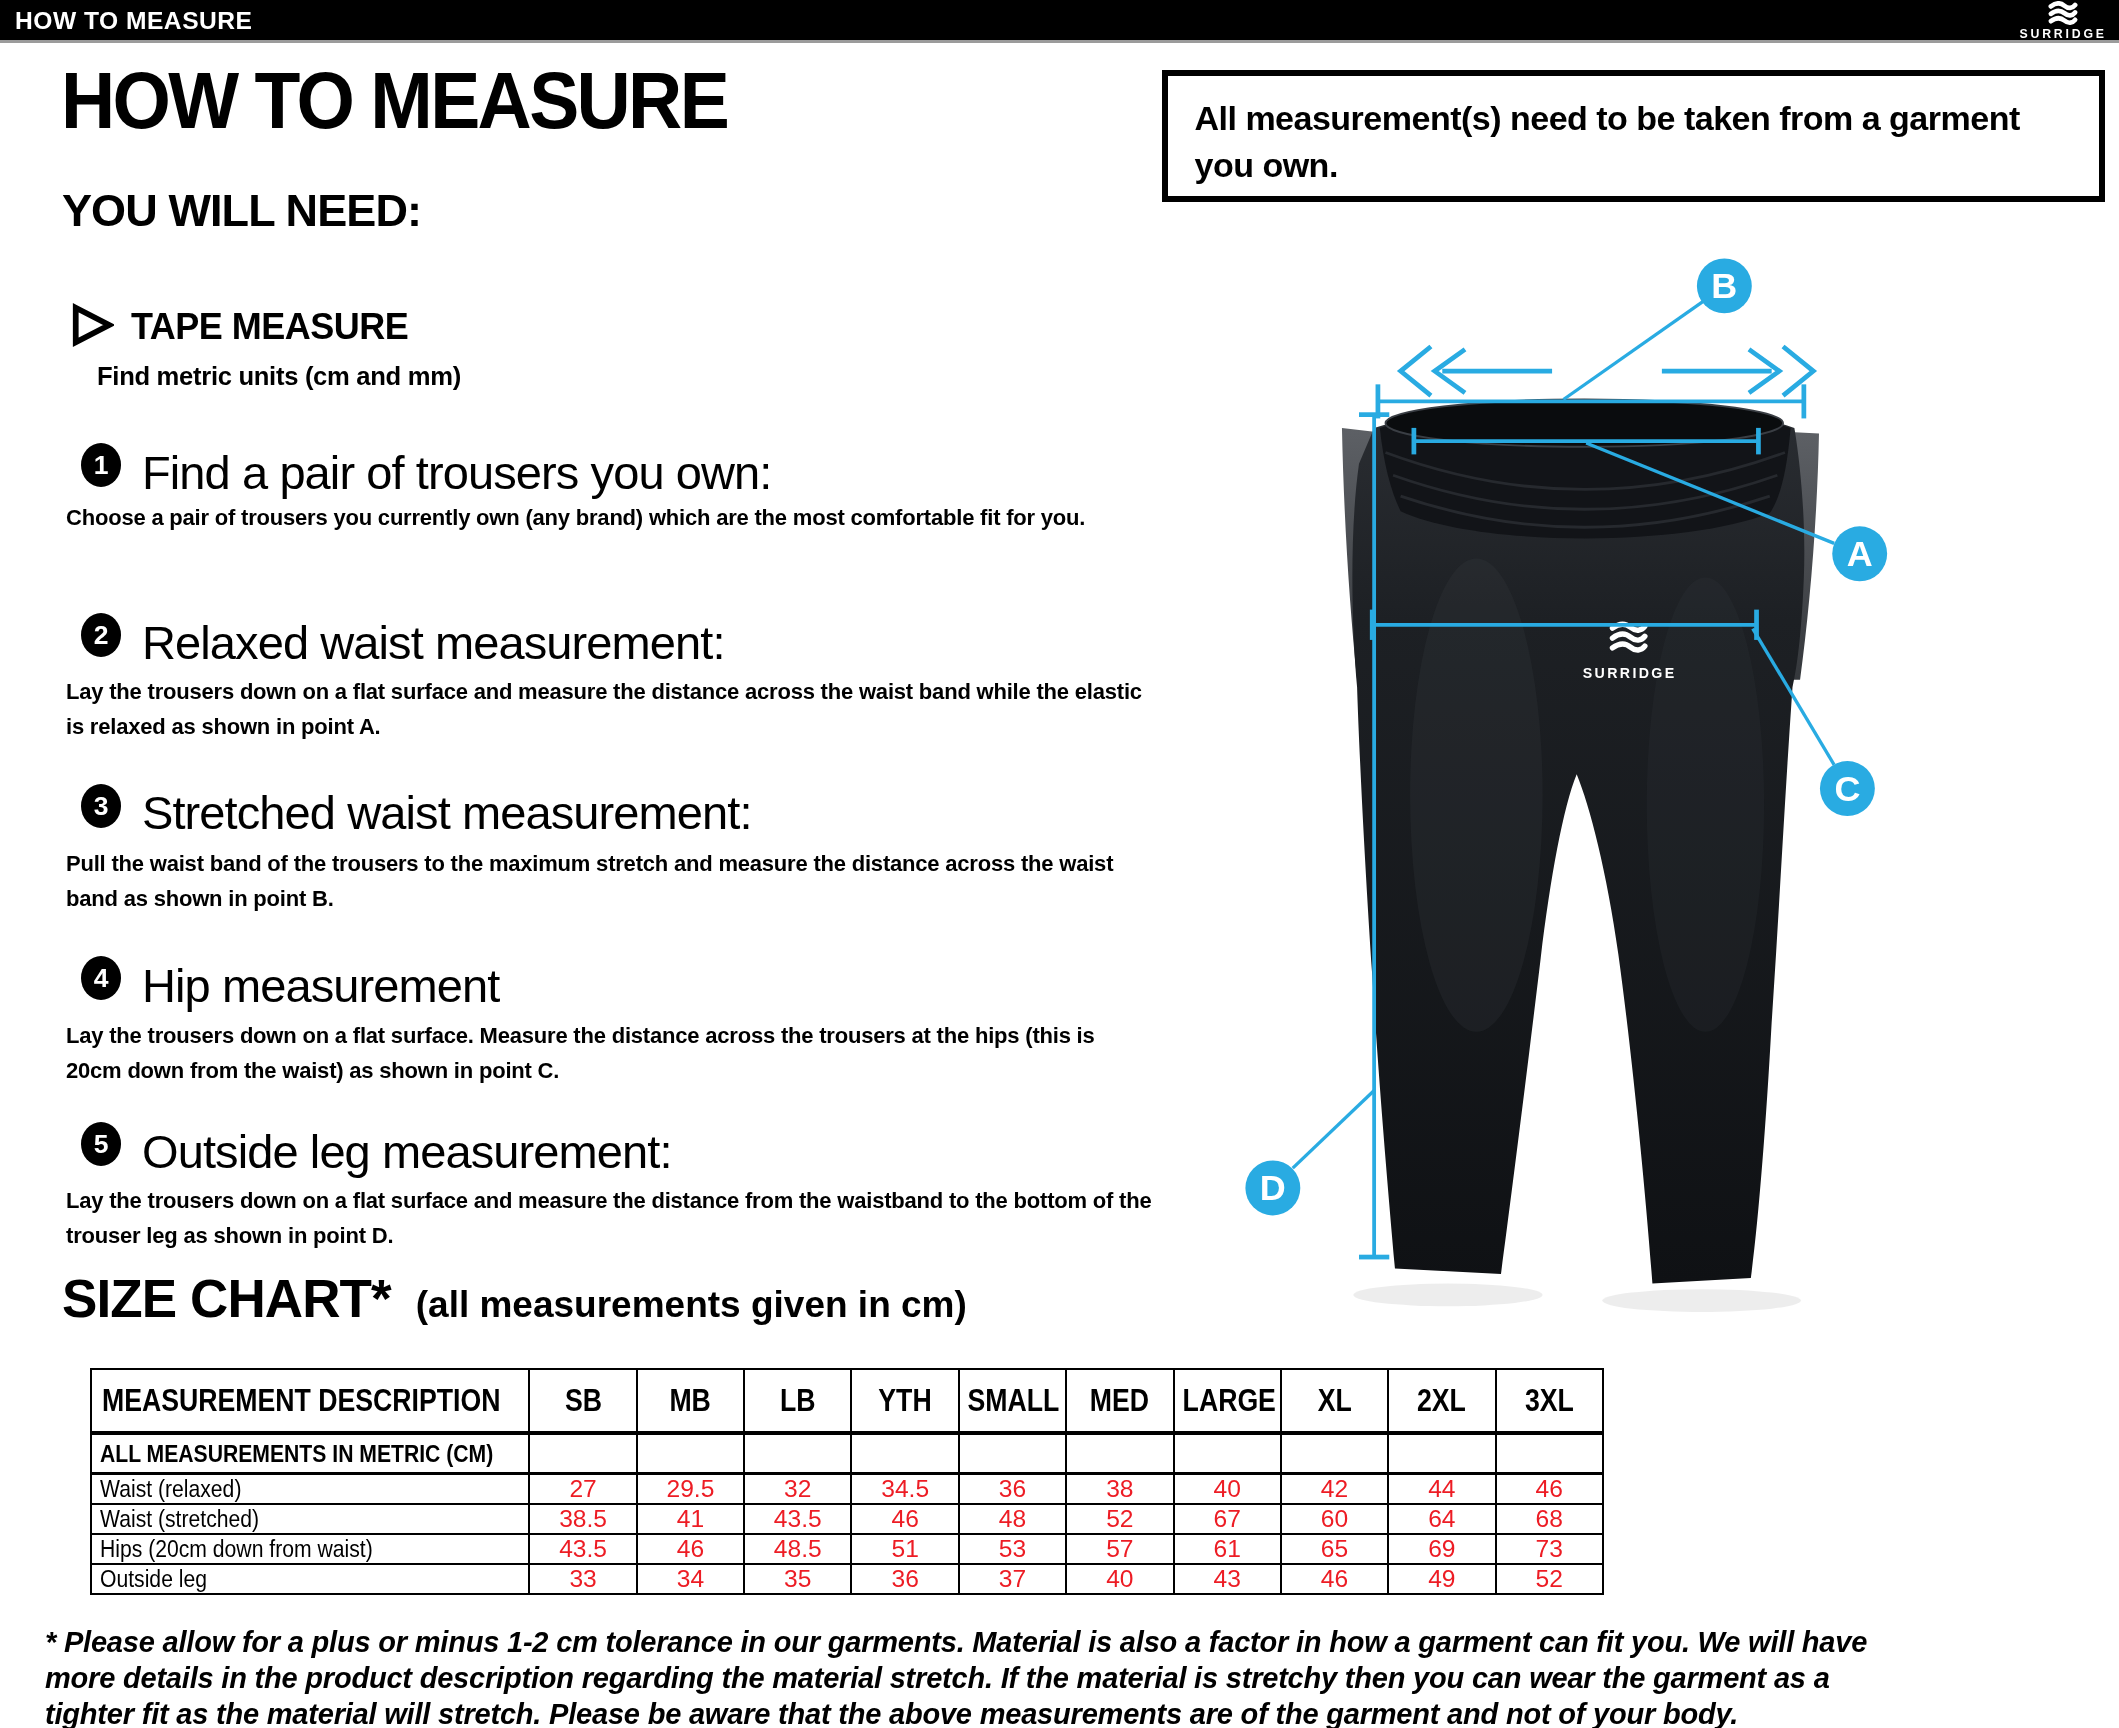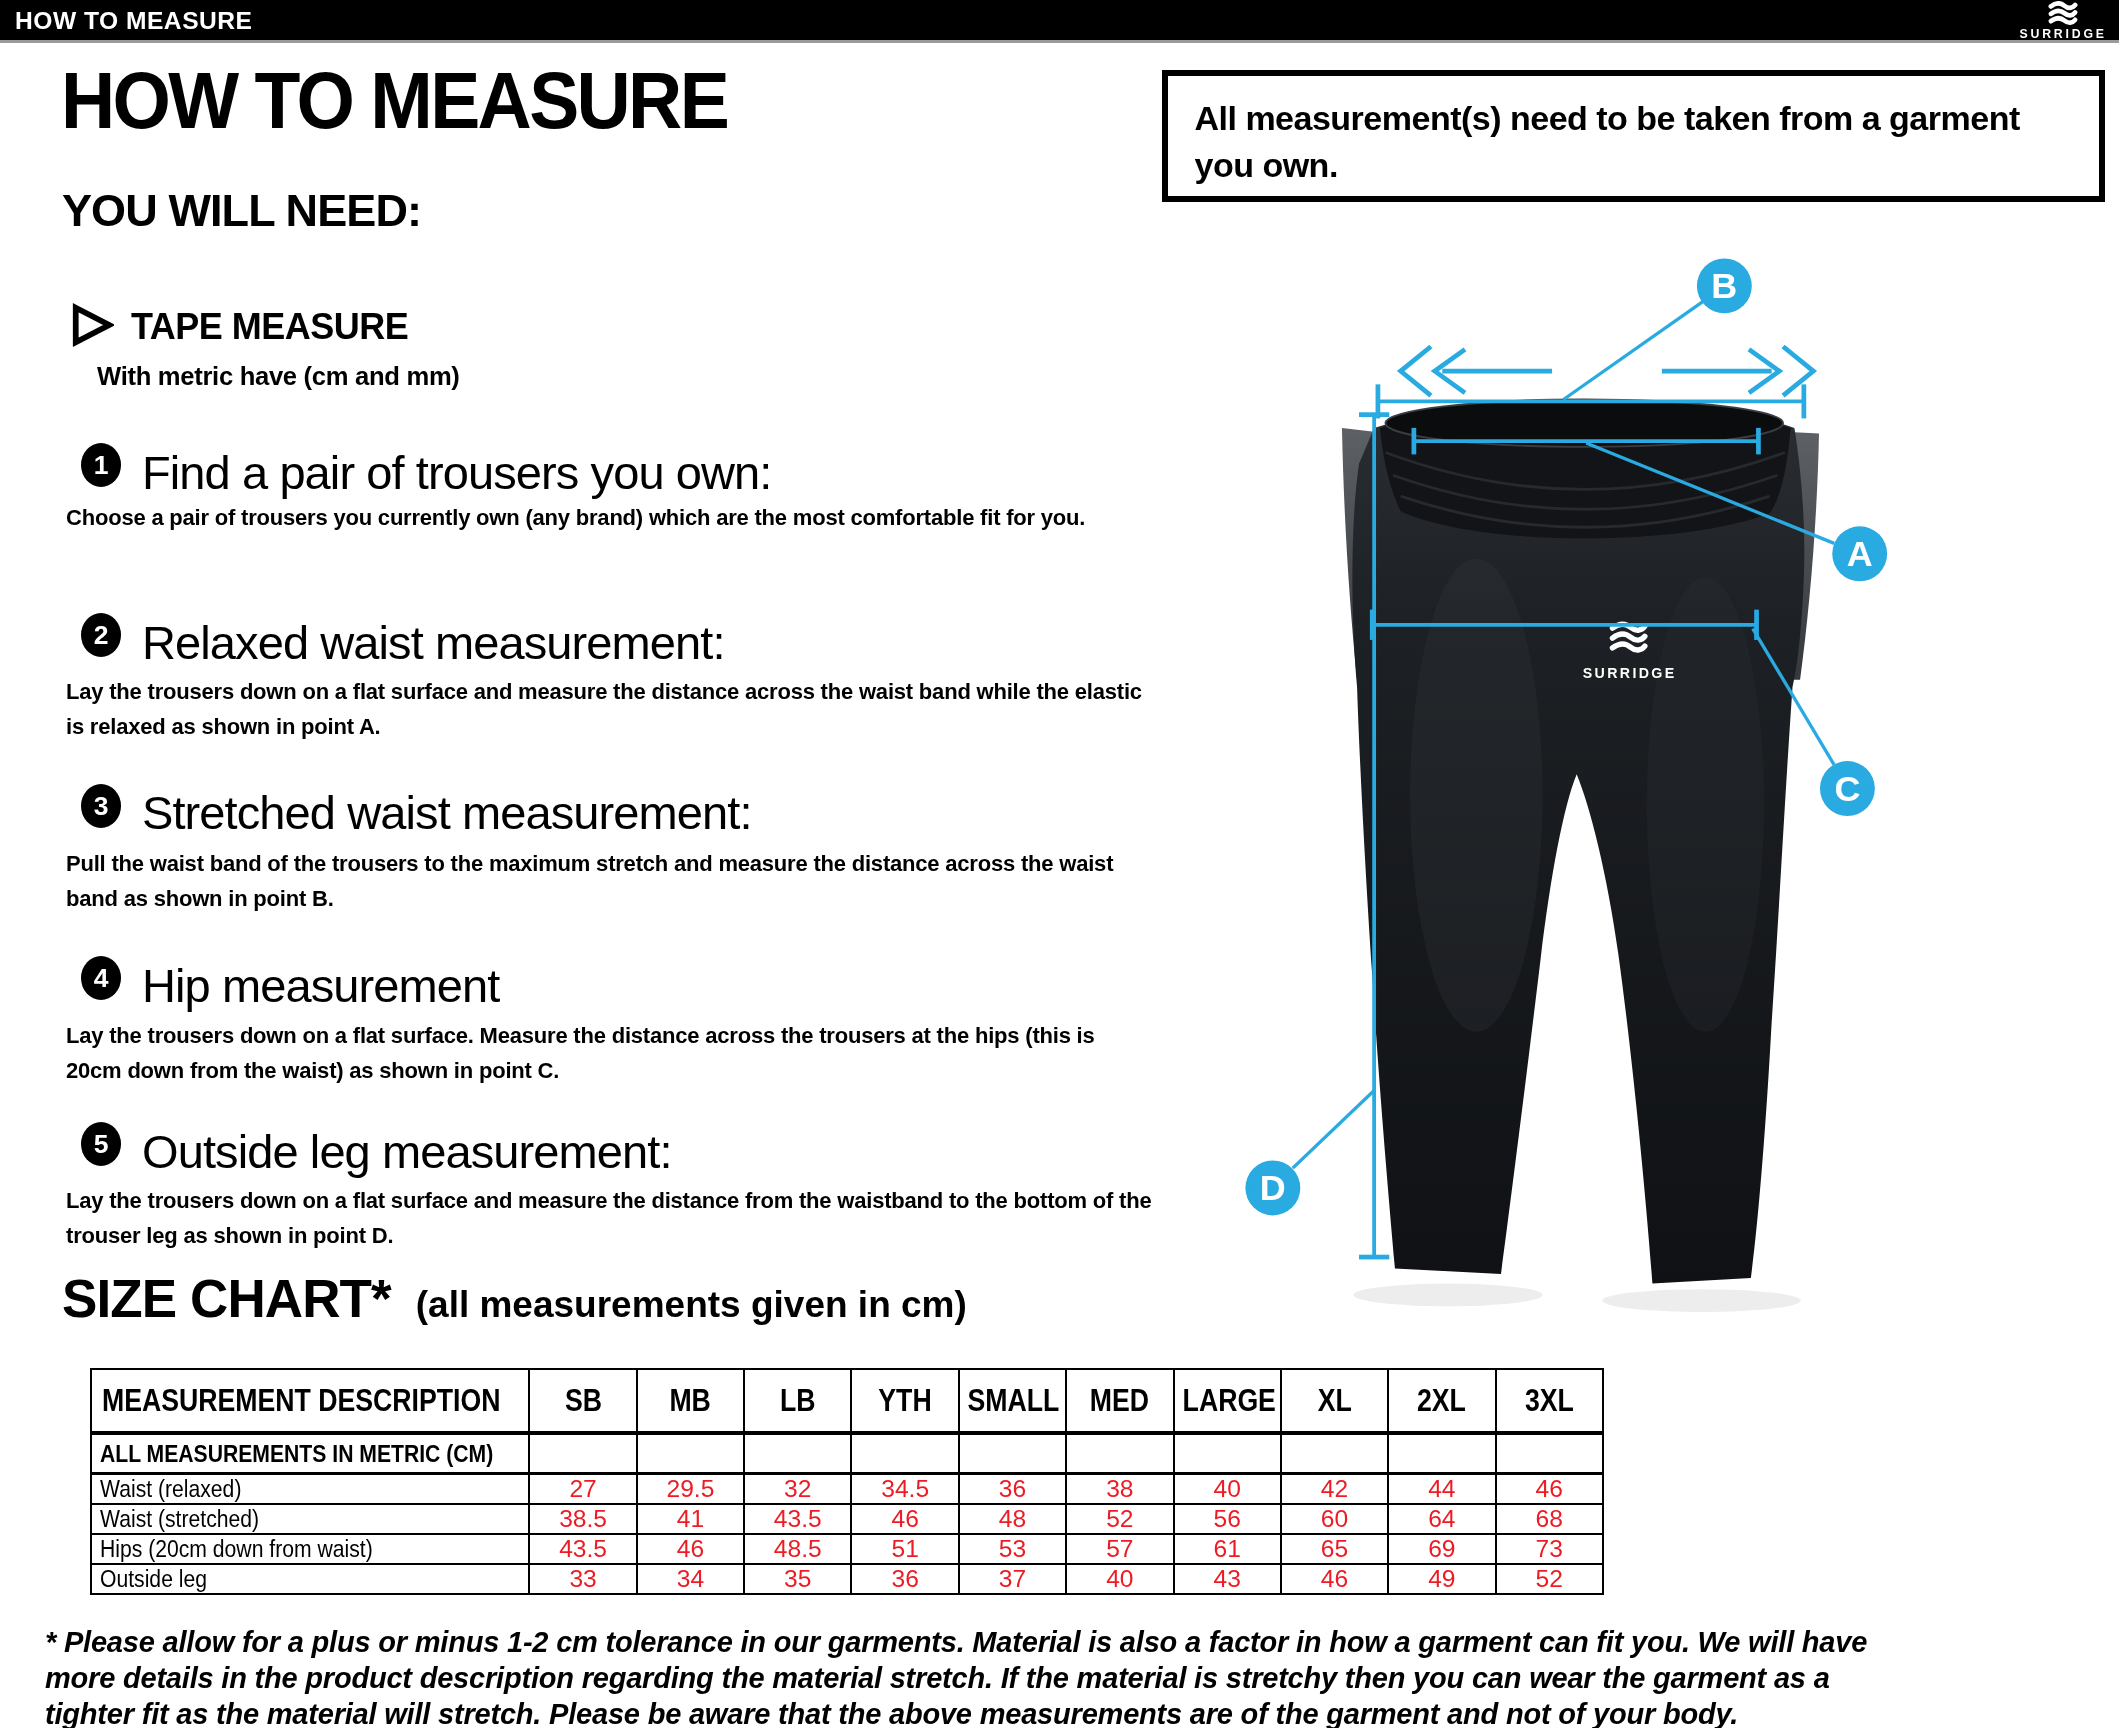--- a/index.html
+++ b/index.html
@@ -86,21 +86,21 @@
   </div>
 
   <div class="abs tape-row">
     <span>
       <svg width="44" height="44" viewBox="0 0 46 46">
         <polygon points="6,5 41,23 6,41" fill="none" stroke="#000" stroke-width="6"></polygon>
       </svg>
     </span>
     <span class="tape-label">TAPE MEASURE</span>
   </div>
-  <div class="abs tape-note">With metric have (cm and mm)</div>
+  <div class="abs tape-note">Find metric units (cm and mm)</div>
 
   <div class="abs step-num" style="left:81px;top:443px;">1</div>
   <div class="abs step-head" style="left:142px;top:445px;">Find a pair of trousers you own:</div>
   <div class="abs step-body" style="left:66px;top:500px;">Choose a pair of trousers you currently own (any brand) which are the most comfortable fit for you.</div>
 
   <div class="abs step-num" style="left:81px;top:613px;">2</div>
   <div class="abs step-head" style="left:142px;top:615px;">Relaxed waist measurement:</div>
   <div class="abs step-body" style="left:66px;top:674px;">Lay the trousers down on a flat surface and measure the distance across the waist band while the elastic is relaxed as shown in point A.</div>
 
   <div class="abs step-num" style="left:81px;top:784px;">3</div>
@@ -174,21 +174,21 @@
           <td class="val">46</td>
         </tr>
         <tr class="data">
           <td class="lbl"><span class="cond">Waist (stretched)</span></td>
           <td class="val">38.5</td>
           <td class="val">41</td>
           <td class="val">43.5</td>
           <td class="val">46</td>
           <td class="val">48</td>
           <td class="val">52</td>
-          <td class="val">56</td>
+          <td class="val">67</td>
           <td class="val">60</td>
           <td class="val">64</td>
           <td class="val">68</td>
         </tr>
         <tr class="data">
           <td class="lbl"><span class="cond">Hips (20cm down from waist)</span></td>
           <td class="val">43.5</td>
           <td class="val">46</td>
           <td class="val">48.5</td>
           <td class="val">51</td>

